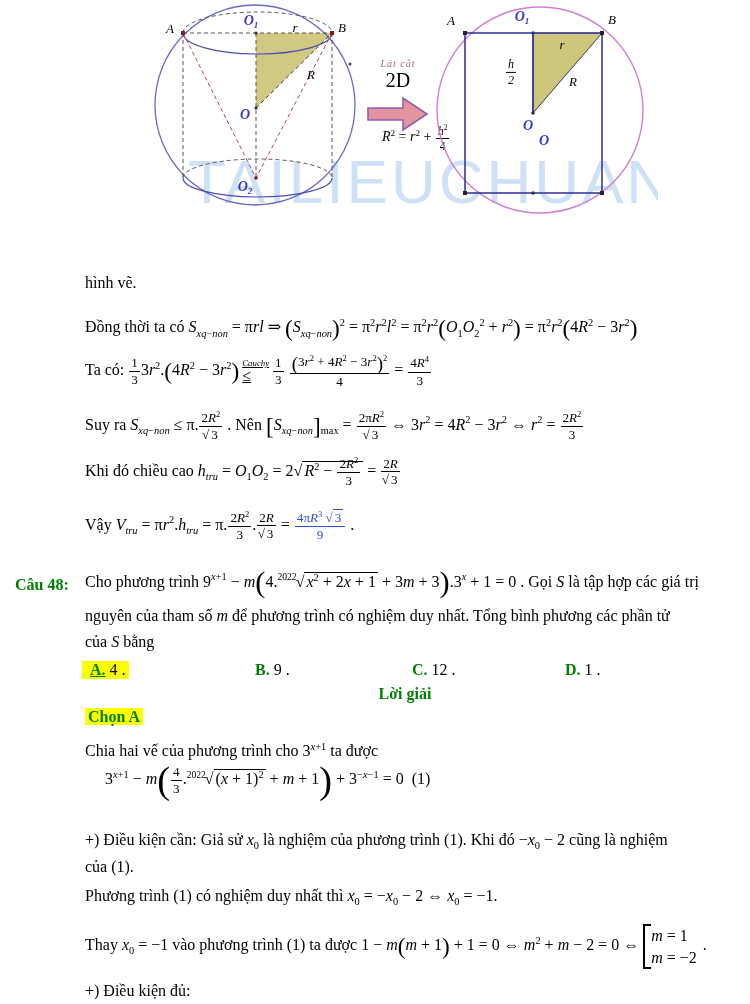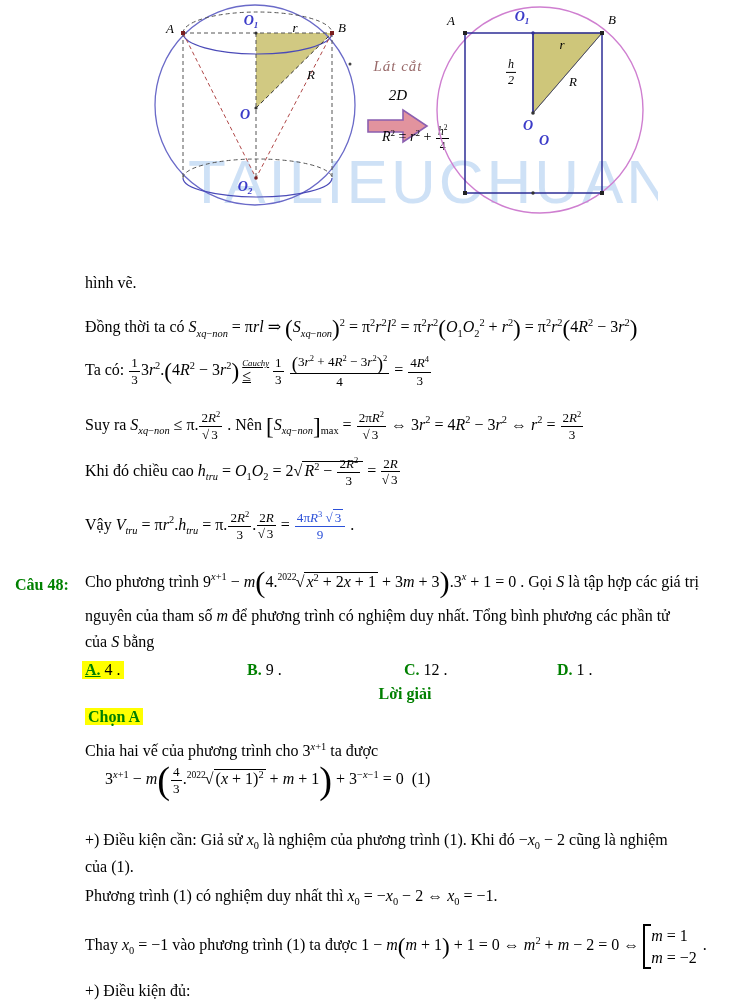--- a/index.html
+++ b/index.html
@@ -10,22 +10,22 @@
   .fig{position:absolute;}
   .fig svg{display:block;}
   .lbl{position:absolute;transform:translate(-50%,-50%);font-size:13px;font-style:italic;
        white-space:nowrap;line-height:1;}
   .lbl.blue{color:#3a3ac8;font-weight:bold;font-size:14px;}
   .lbl .fr{font-size:12px;}
   .watermark{position:absolute;left:188px;top:146px;width:470px;overflow:hidden;
        font-family:"Liberation Sans","DejaVu Sans",sans-serif;font-weight:normal;font-size:62px;
        letter-spacing:3px;color:rgba(158,196,238,0.5);white-space:nowrap;}
   .arrowblk{position:absolute;left:358px;top:58px;width:80px;text-align:center;}
-  .lat{font-size:15px;font-style:italic;color:#996a6a;letter-spacing:1px;}
-  .twod{font-size:15px;font-style:italic;margin-top:12px;}
+  .lat{font-size:10px;font-style:italic;color:#996a6a;letter-spacing:1px;}
+  .twod{font-size:20px;margin-top:0px;}
   .arrowblk svg{margin-top:3px;}
   .arrfor{position:absolute;left:24px;top:66px;white-space:nowrap;font-size:14px;text-align:left;}
   
   .ln{position:absolute;left:85px;white-space:nowrap;line-height:1.25;}
   .ln.center{left:85px;width:640px;text-align:center;}
   sup{font-size:0.65em;}
   sub{font-size:0.65em;}
   .fr{display:inline-block;text-align:center;vertical-align:middle;font-size:0.82em;line-height:1.05;padding:0 1px;}
   .fr .n{display:block;border-bottom:1px solid currentColor;padding:0 2px 1px;}
   .fr .d{display:block;padding-top:1px;}
@@ -40,21 +40,21 @@
   .rel-sym{line-height:0.9;}
   .cases{display:inline-block;vertical-align:middle;border-left:2px solid #000;
          padding:1px 2px 1px 6px;line-height:1.35;position:relative;text-align:left;}
   .cases::before,.cases::after{content:'';position:absolute;left:0;width:6px;height:2px;background:#000;}
   .cases::before{top:0}.cases::after{bottom:0}
   .cases span{display:block;}
   .blu{color:#2b50d8;}
   .grn{color:#008000;font-weight:bold;}
   .hl{background:#ffff00;padding:0 3px;}
   .qlabel{position:absolute;left:15px;color:#008000;font-weight:bold;white-space:nowrap;}
-  .choice{position:absolute;white-space:nowrap;}
+  .choice{position:absolute;white-space:nowrap;padding-left:8px;}
   .cl{color:#008000;font-weight:bold;}
   .cl.ul{text-decoration:underline;}
 </style>
 </head>
 <body>
 
 <div class="page">
 
   <div class="figures">
 

